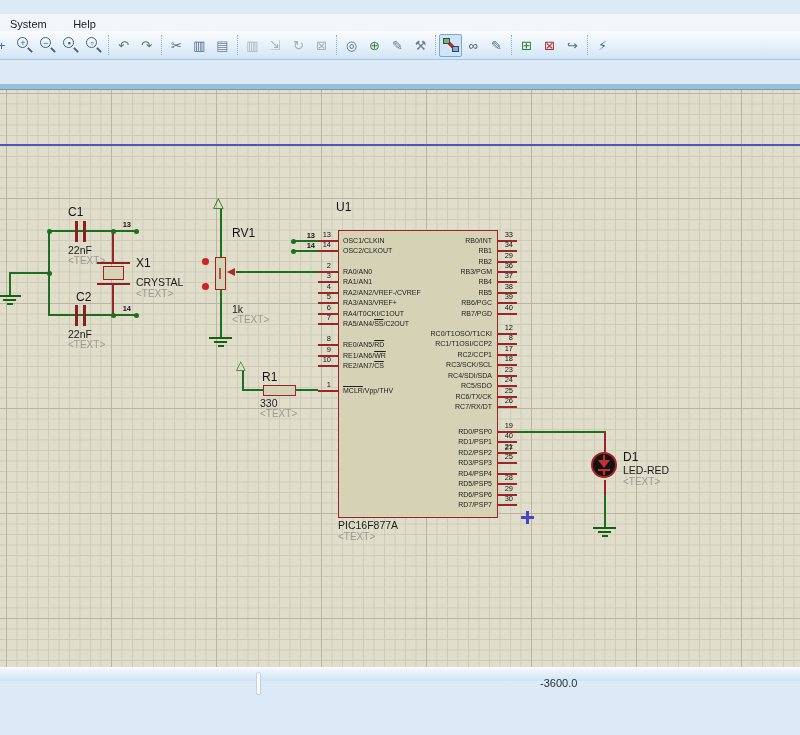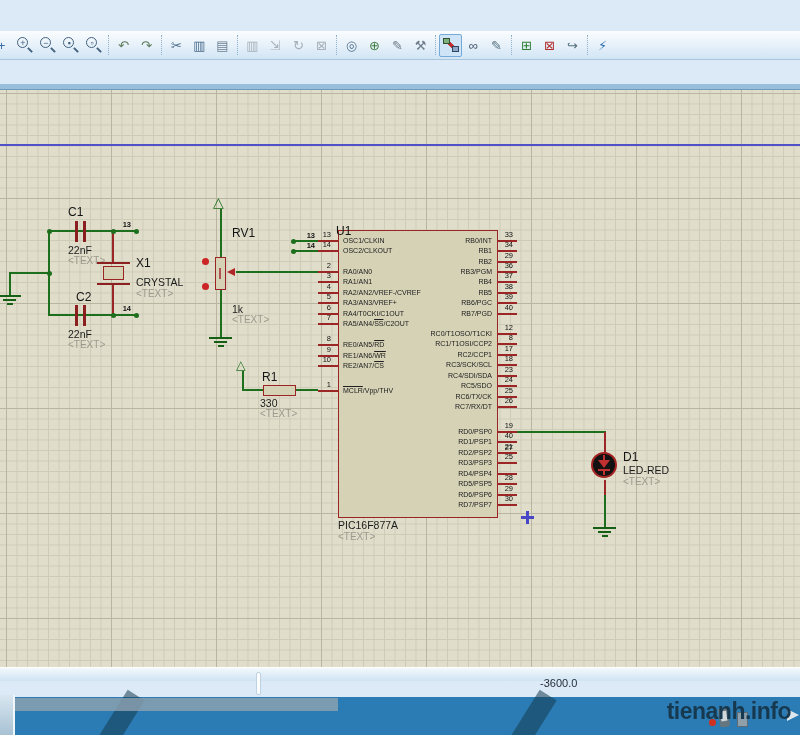--- a/index.html
+++ b/index.html
@@ -105,20 +105,24 @@
   .wmbox{position:absolute;left:737px;top:15px;width:9px;height:13px;background:#8fa0ac;border:1px solid #5c6c77;}
   .wmspk{position:absolute;left:787px;top:12px;width:0;height:0;
     border-top:6px solid transparent;border-bottom:6px solid transparent;border-left:12px solid #dde8ee;}
 </style>
 </head>
 <body>
 
 <div class="screen">
 
 
+  <div class="menubar">
+    <span class="menuitem" style="margin-left:2px">System</span>
+    <span class="menuitem" style="margin-left:6px">Help</span>
+  </div>
 
   <div class="toolbar">
       <span class="tgroup">
         <span class="ticon" style="color: rgb(58, 110, 168);">+</span>
         <span class="ticon mag">
           <span class="sub">+</span>
         </span>
         <span class="ticon mag">
           <span class="sub">−</span>
         </span>
@@ -264,21 +268,21 @@
     <div class="stem"></div>
     <div class="tri"></div>
     <div class="bar"></div>
     <div class="stem2"></div>
   </div>
   <div class="ref" style="left:623px;top:450px">D1</div>
   <div class="val" style="left:623px;top:464px">LED-RED</div>
   <div class="ph" style="left:623px;top:476px">&lt;TEXT&gt;</div>
 
   <div class="cbody chip"></div>
-  <div class="ref" style="left:336px;top:224px">U1</div>
+  <div class="ref" style="left:336px;top:200px">U1</div>
   <div class="val" style="left:338px;top:519px">PIC16F877A</div>
   <div class="ph" style="left:338px;top:531px">&lt;TEXT&gt;</div>
   <div>
       <div class="pin-stub" style="top: 240px; left: 318px;"></div>
       <div class="pnum pl" style="top: 231px;">13</div>
       <div class="pname nlft" style="top: 236.5px;"><span>OSC1/CLKIN</span></div>
       <div class="pin-stub" style="top: 250px; left: 318px;"></div>
       <div class="pnum pl" style="top: 241px;">14</div>
       <div class="pname nlft" style="top: 246.5px;"><span>OSC2/CLKOUT</span></div>
       <div class="pin-stub" style="top: 271px; left: 318px;"></div>
@@ -393,25 +397,14 @@
   <div class="origin">
     <div class="ob" style="left:5px;top:0;width:3px;height:13px"></div>
     <div class="ob" style="left:0;top:5px;width:13px;height:3px"></div>
   </div>
 
   <div class="statusbar">
     <div class="coord">-3600.0</div>
     <div class="handle"></div>
   </div>
 
-  <div class="desktop">
-    <div class="stripe" style="left:105px;top:-8px"></div>
-    <div class="stripe" style="left:517px;top:-8px"></div>
-    <div class="edgebar"></div>
-    <div class="corner"></div>
-    <div class="wmdot"></div>
-    <div class="wmphone"></div>
-    <div class="wmbox"></div>
-    <div class="wmspk"></div>
-    <div class="wm">tienanh.info</div>
-  </div>
 
 </div>
 
 </body></html>

